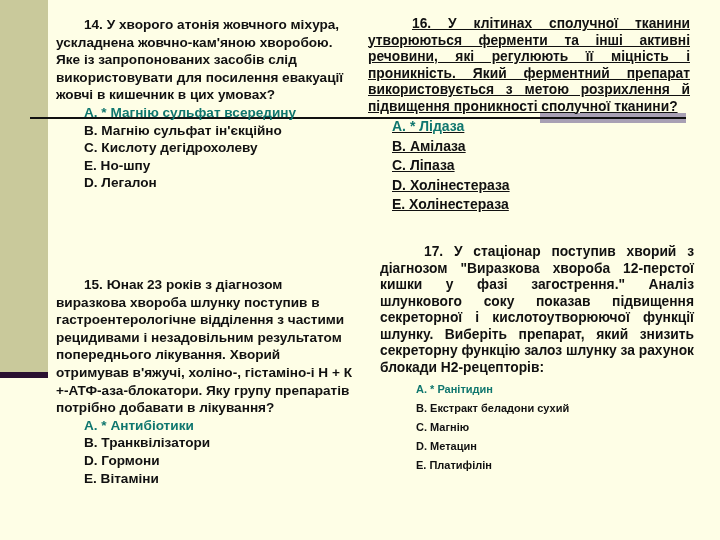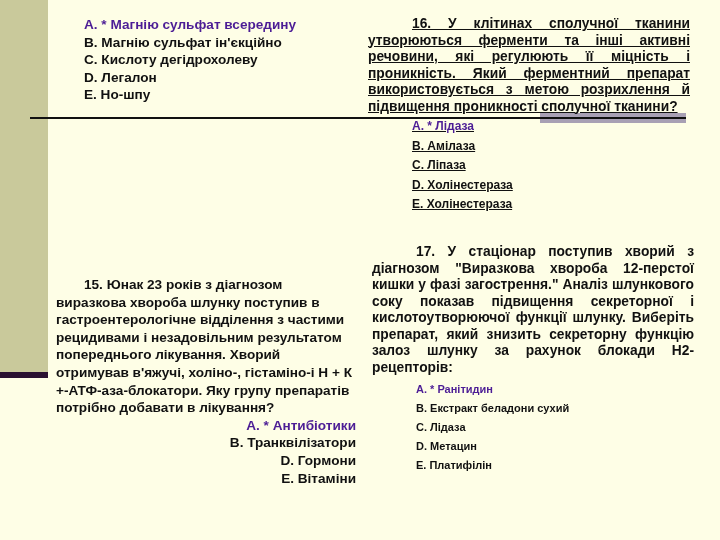--- a/index.html
+++ b/index.html
@@ -10,49 +10,50 @@
       color:#111;
     }
     .side-bar { position:absolute; left:0; top:0; width:48px; height:372px; background:#c9c99b; }
     .side-bottom { position:absolute; left:0; top:372px; width:48px; height:6px; background:#2a1030; }
     .hline { position:absolute; top:117px; left:30px; width:656px; height:2px; background:#111; z-index:2; }
     .grayblock { position:absolute; top:113px; left:540px; width:146px; height:10px; background:#a8a0b4; z-index:1; }
     .q { position:absolute; font-weight:bold; font-size:13.6px; line-height:17.6px; z-index:3; }
     .q .stem { margin:0; }
     .q .opts { margin:0; padding:0; list-style:none; }
     .q .opts li { margin:0; }
-    .correct { color:#4c1d95; }
+    .correct { color:#0f766e; }
     #q14 { left:56px; top:16px; width:290px; }
     #q14 .stem { text-indent:28px; }
     #q14 .opts { margin-left:28px; }
     #q15 { left:56px; top:234px; width:300px; }
     #q15 .stem { text-indent:28px;margin-top:42px; }
-    #q15 .opts { margin-left:28px;text-align:right; }
+    #q15 .opts { margin-left:28px; }
     #q16 { left:368px; top:16px; width:322px; font-size:13.8px; line-height:16.5px;text-decoration:underline; }
     #q16 .stem { text-align:justify; text-indent:44px; }
-    #q16 .opts { margin-left:44px; font-size:12px; line-height:19.5px; margin-top:2px; }
+    #q16 .opts { margin-left:24px; font-size:14px; line-height:19.5px; margin-top:2px; }
     #q17 { left:372px; top:244px; width:322px; font-size:13.8px; line-height:16.5px; }
-    #q17 .stem { text-align:justify; text-indent:44px; }
+    #q17 .stem { text-align:justify; text-indent:44px;margin-left:8px; }
     #q17 .opts { margin-left:44px; font-size:11px; line-height:19px; margin-top:4px; }
   </style>
 </head>
 <body>
 
 <div class="side-bar"></div>
 <div class="side-bottom"></div>
 <div class="grayblock"></div>
 <div class="hline"></div>
 
 <div class="q" id="q14">
+  <p class="stem">14. У хворого атонія жовчного міхура, ускладнена жовчно-кам'яною хворобою. Яке із запропонованих засобів слід використовувати для посилення евакуації жовчі в кишечник в цих умовах?</p>
   <ul class="opts">
     <li class="correct">A. * Магнію сульфат всередину</li>
     <li>B. Магнію сульфат ін'єкційно</li>
     <li>C. Кислоту дегідрохолеву</li>
+    <li>E. Но-шпу</li>
     <li>D. Легалон</li>
-    <li>E. Но-шпу</li>
   </ul>
 </div>
 
 <div class="q" id="q15">
   <p class="stem">15. Юнак 23 років з діагнозом виразкова хвороба шлунку поступив в гастроентерологічне відділення з частими рецидивами і незадовільним результатом попереднього лікування. Хворий отримував в'яжучі, холіно-, гістаміно-і Н + К +-АТФ-аза-блокатори. Яку групу препаратів потрібно добавати в лікування?</p>
   <ul class="opts">
     <li class="correct">A. * Антибіотики</li>
     <li>B. Транквілізатори</li>
     <li>D. Гормони</li>
     <li>E. Вітаміни</li>
@@ -68,17 +69,17 @@
     <li>D. Холінестераза</li>
     <li>E. Холінестераза</li>
   </ul>
 </div>
 
 <div class="q" id="q17">
   <p class="stem">17. У стаціонар поступив хворий з діагнозом "Виразкова хвороба 12-перстої кишки у фазі загострення." Аналіз шлункового соку показав підвищення секреторної і кислотоутворюючої функції шлунку. Виберіть препарат, який знизить секреторну функцію залоз шлунку за рахунок блокади Н2-рецепторів:</p>
   <ul class="opts">
     <li class="correct">A. * Ранітидин</li>
     <li>B. Екстракт беладони сухий</li>
-    <li>C. Лідаза</li>
+    <li>C. Магнію</li>
     <li>D. Метацин</li>
     <li>E. Платифілін</li>
   </ul>
 </div>
 
 </body></html>

